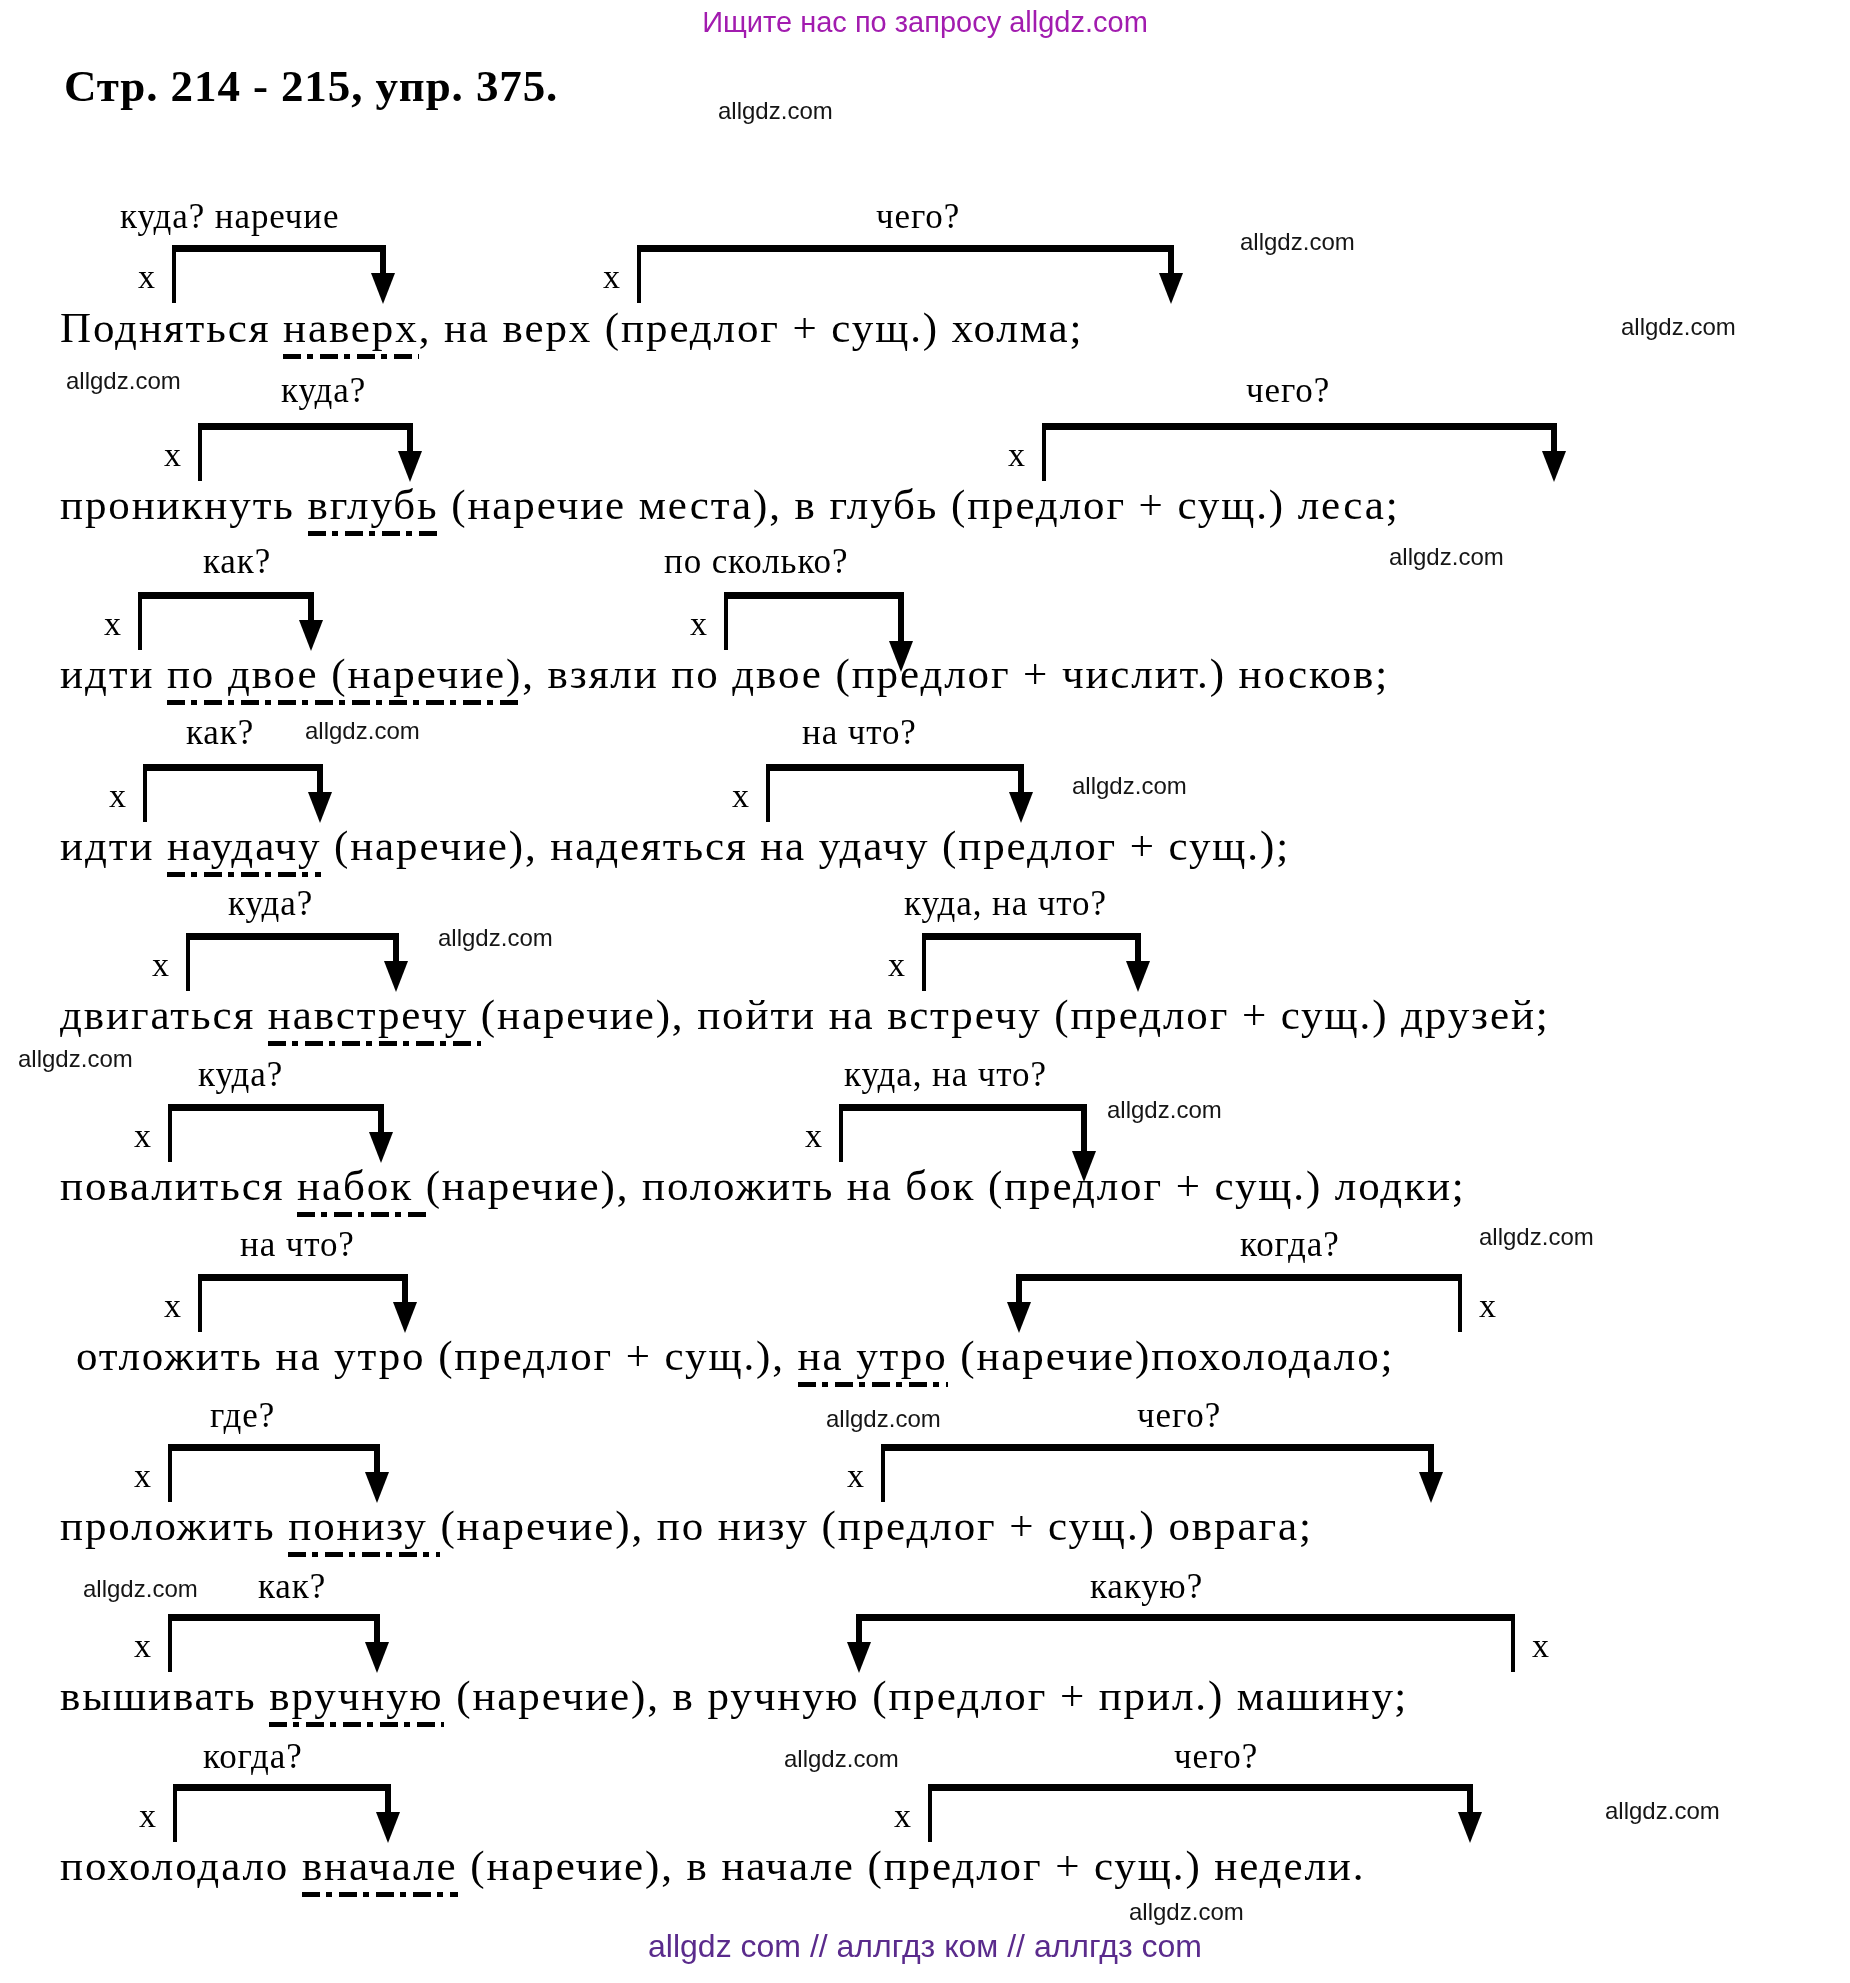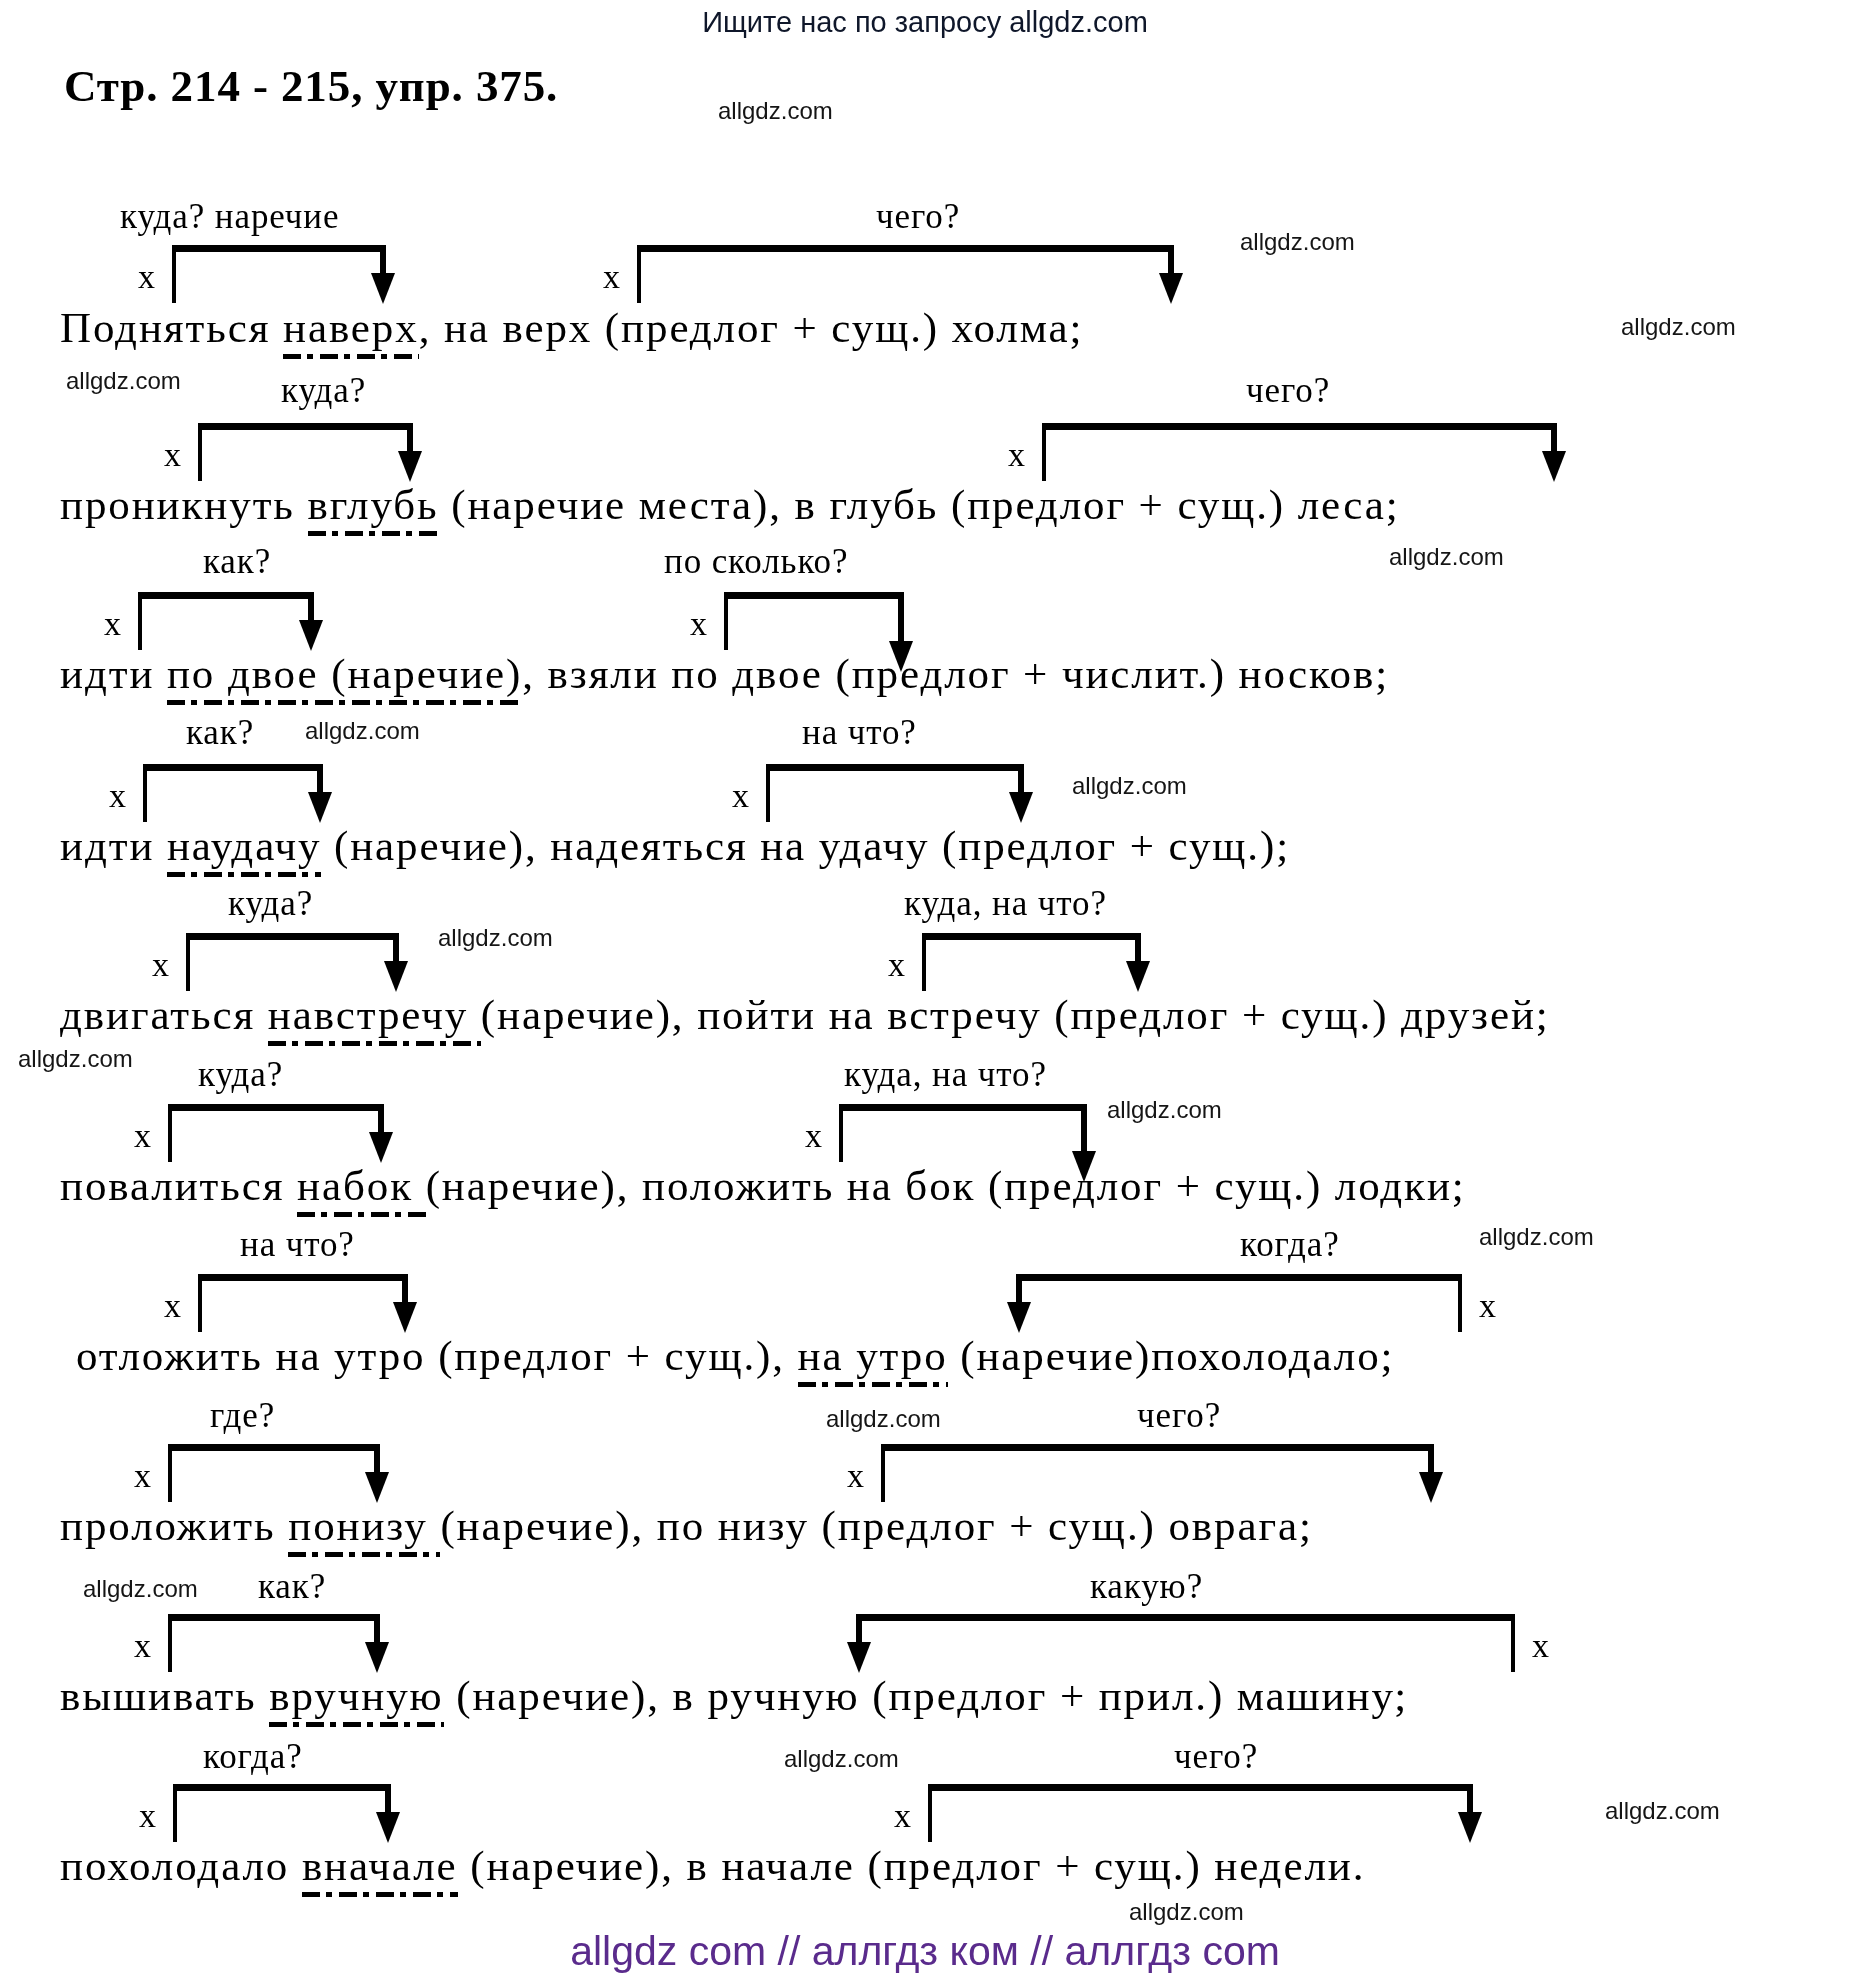--- a/index.html
+++ b/index.html
@@ -43,28 +43,28 @@
   .bracket.fwd .stem{left:0;}
   .bracket.fwd .xmark{left:-34px;}
   .bracket.fwd .drop{right:0;}
   .bracket.fwd .head{right:-9.4px;}
   .bracket.rev .stem{right:0;}
   .bracket.rev .xmark{right:-34px;}
   .bracket.rev .drop{left:0;}
   .bracket.rev .head{left:-9.4px;}
   .footer{
     position:absolute;top:1928px;left:0;width:100%;text-align:center;
-    font-family:"Liberation Sans",sans-serif;font-size:41px;white-space:nowrap;
+    font-family:"Liberation Sans",sans-serif;font-size:32px;white-space:nowrap;
   }
 </style>
 </head>
 <body>
 
 <div>
-  <div class="promo" style="color: #0f172a;">Ищите нас по запросу allgdz.com</div>
+  <div class="promo" style="color: #a21caf;">Ищите нас по запросу allgdz.com</div>
   <div class="title">Стр. 214 - 215, упр. 375.</div>
   <div id="content-layer">
       <div class="wm" style="left: 718px; top: 97px;">allgdz.com</div>
       <div class="wm" style="left: 1240px; top: 228px;">allgdz.com</div>
       <div class="wm" style="left: 1621px; top: 313px;">allgdz.com</div>
       <div class="wm" style="left: 66px; top: 367px;">allgdz.com</div>
       <div class="wm" style="left: 1389px; top: 543px;">allgdz.com</div>
       <div class="wm" style="left: 305px; top: 717px;">allgdz.com</div>
       <div class="wm" style="left: 1072px; top: 772px;">allgdz.com</div>
       <div class="wm" style="left: 438px; top: 924px;">allgdz.com</div>

